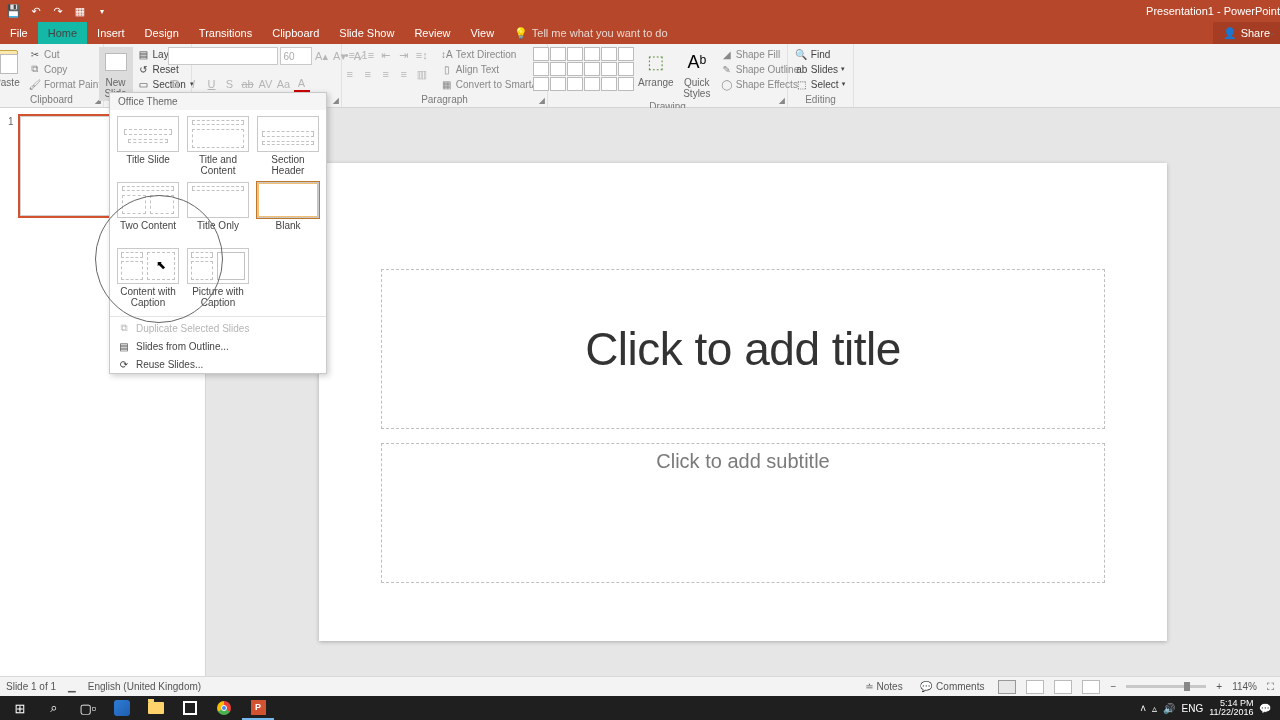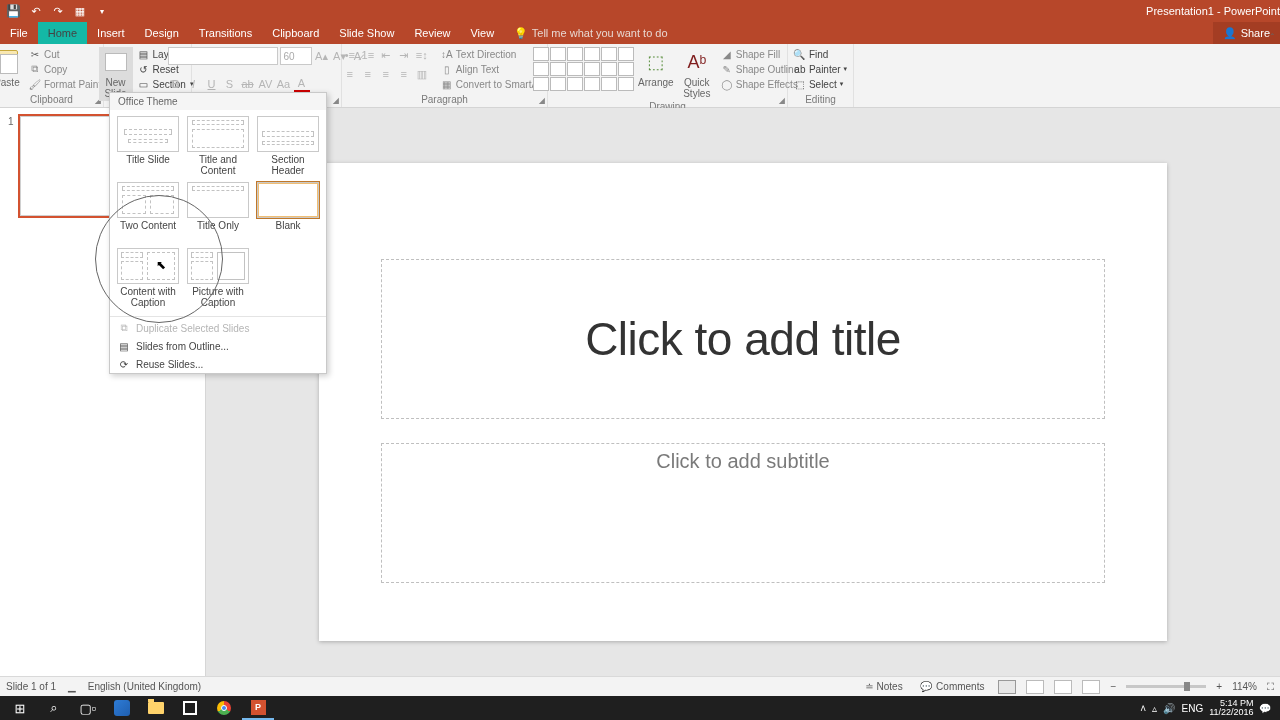--- a/index.html
+++ b/index.html
@@ -42,21 +42,21 @@
 .shape-i { border: 1px solid #bbb; background: #fff; }
 .launcher { position: absolute; right: 2px; bottom: 2px; font-size: 8px; color: #888; }
 
 .content { position: absolute; top: 108px; bottom: 24px; left: 0; right: 0; display: flex; background: #E6E6E6; }
 .slide-pane { width: 206px; background: #fff; border-right: 1px solid #d6d6d6; padding-top: 6px; overflow: hidden; }
 .thumb-row { display: flex; padding: 2px 8px; gap: 6px; }
 .thumb-num { font-size: 10px; color: #666; }
 .thumb { width: 176px; height: 100px; background: #fff; border: 1px solid #d0d0d0; box-shadow: 0 0 0 2px #D35230; }
 .editor { flex: 1; position: relative; background: #E6E6E6; display: flex; align-items: center; justify-content: center; }
 .slide-canvas { width: 848px; height: 478px; background: #fff; box-shadow: 0 1px 4px rgba(0,0,0,.25); position: relative; }
-.title-ph { position: absolute; top: 96px; left: 62px; right: 62px; height: 160px; border: 1px dashed #bfbfbf; display: flex; align-items: center; justify-content: center; }
+.title-ph { position: absolute; top: 106px; left: 62px; right: 62px; height: 160px; border: 1px dashed #bfbfbf; display: flex; align-items: center; justify-content: center; }
 .title-ph span { font-size: 46px; color: #333; font-weight: 300; letter-spacing: -.5px; }
 .sub-ph { position: absolute; top: 280px; left: 62px; right: 62px; height: 140px; border: 1px dashed #bfbfbf; display: flex; align-items: flex-start; justify-content: center; padding-top: 6px; }
 .sub-ph span { font-size: 20px; color: #7a7a7a; font-weight: 300; }
 .collapse-ribbon { position: absolute; right: 6px; top: -11px; font-size: 10px; color: #666; }
 
 .layout-menu { position: absolute; top: 92px; left: 109px; width: 218px; background: #fff; border: 1px solid #c9c9c9; box-shadow: 2px 2px 6px rgba(0,0,0,.2); z-index: 50; font-size: 10px; }
 .layout-header { padding: 3px 8px; color: #666; background: #f5f5f5; }
 .layout-grid { display: grid; grid-template-columns: repeat(3,1fr); gap: 2px 2px; padding: 4px; }
 .layout-cell { display: flex; flex-direction: column; align-items: center; gap: 2px; padding: 2px; cursor: pointer; }
 .layout-thumb { width: 62px; height: 36px; background: #fff; border: 1px solid #c9c9c9; position: relative; }
@@ -276,21 +276,21 @@
           <div class="shape-i"></div>
           <div class="shape-i"></div>
           <div class="shape-i"></div>
           <div class="shape-i"></div>
       </div>
       <div class="big-btn" style="width:40px;">
         <div class="big-ico" style="font-size:18px;color:#5a8f3f;">⬚</div>
         <span>Arrange</span>
       </div>
       <div class="big-btn" style="width:38px;">
-        <div class="big-ico" style="font-size:18px;color:#7f1d1d;">Aᵇ</div>
+        <div class="big-ico" style="font-size:18px;color:#000000;">Aᵇ</div>
         <span style="white-space:pre;text-align:center;">Quick
 Styles</span>
       </div>
       <div class="stack">
         <div class="rc">
             <span class="mini-ico">◢</span>
             <span>Shape Fill</span>
           </div>
         <div class="rc">
             <span class="mini-ico">✎</span>
@@ -308,21 +308,21 @@
 
   <div class="group" style="width:66px;">
     <div class="group-body">
       <div class="stack">
         <div class="rc enabled">
             <span class="mini-ico">🔍</span>
             <span>Find</span>
           </div>
         <div class="rc enabled">
             <span class="mini-ico">ab</span>
-            <span>Painter</span>
+            <span>Slides</span>
             <span style="font-size:7px;">▾</span>
           </div>
         <div class="rc enabled">
             <span class="mini-ico">⬚</span>
             <span>Select</span>
             <span style="font-size:7px;">▾</span>
           </div>
       </div>
     </div>
     <div class="group-label">Editing</div>

